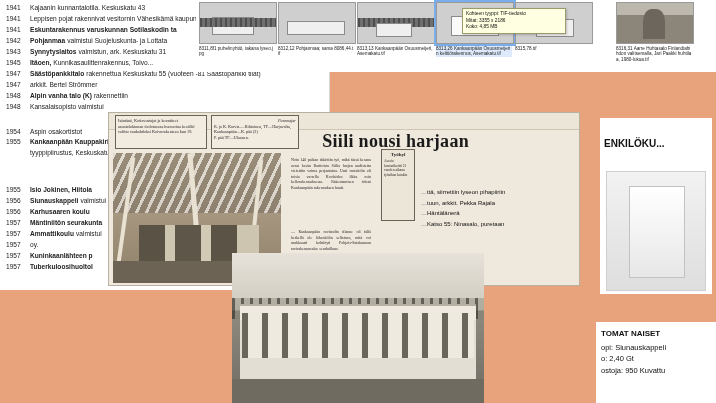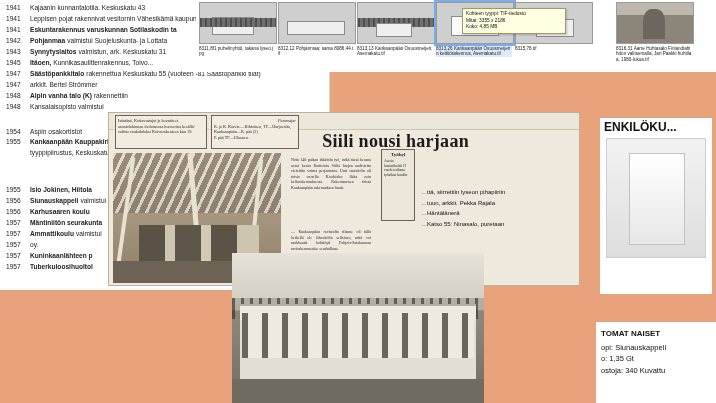--- a/index.html
+++ b/index.html
@@ -104,21 +104,21 @@
 
   
   .fileinfo{
     left:596px;top:290px;width:120px;height:113px;background:#ffffff;
     padding:6px 5px;box-sizing:border-box;font-size:7.5px;color:#111;line-height:1.5;margin-top:32px;
   }
   .fileinfo .hdr{font-weight:bold;font-size:8px;margin-bottom:2px;}
 
   
   .rstrip{left:600px;top:118px;width:112px;height:176px;background:#ffffff;overflow:hidden;}
-  .rstrip .hd{font-size:12px;font-weight:bold;padding:2px 4px;color:#111;}
+  .rstrip .hd{font-size:10px;font-weight:bold;padding:20px 4px;color:#111;}
   .rstrip .img{margin:2px 6px;height:118px;background:linear-gradient(180deg,#f2f2f2,#dedede);
     border:1px solid #cfcfcf;position:relative;}
   .rstrip .img:after{content:"";position:absolute;left:22%;top:12%;width:56%;height:76%;
     background:linear-gradient(180deg,#ffffff,#e7e7e7);border:1px solid #c2c2c2;}
 
   
   .peachL{left:0;top:290px;width:108px;height:113px;background:#e8a37c;}
   .whiteL{left:0;top:288px;width:108px;height:2px;background:#fff;}
 </style>
 </head>
@@ -326,15 +326,15 @@
   <div class="bp-windows"></div>
   <div class="bp-ground2"></div>
 </div>
 
 <div class="layer whiteL"></div>
 <div class="layer peachL"></div>
 
 <div class="layer fileinfo">
   <div class="hdr">TOMAT NAISET</div>
   <div>opi: Siunauskappeli</div>
-  <div>o: 1,35 Gt</div>
-  <div>ostoja:  340 Kuvattu</div>
+  <div>o: 2,40 Gt</div>
+  <div>ostoja:  950 Kuvattu</div>
 </div>
 
 </body></html>

